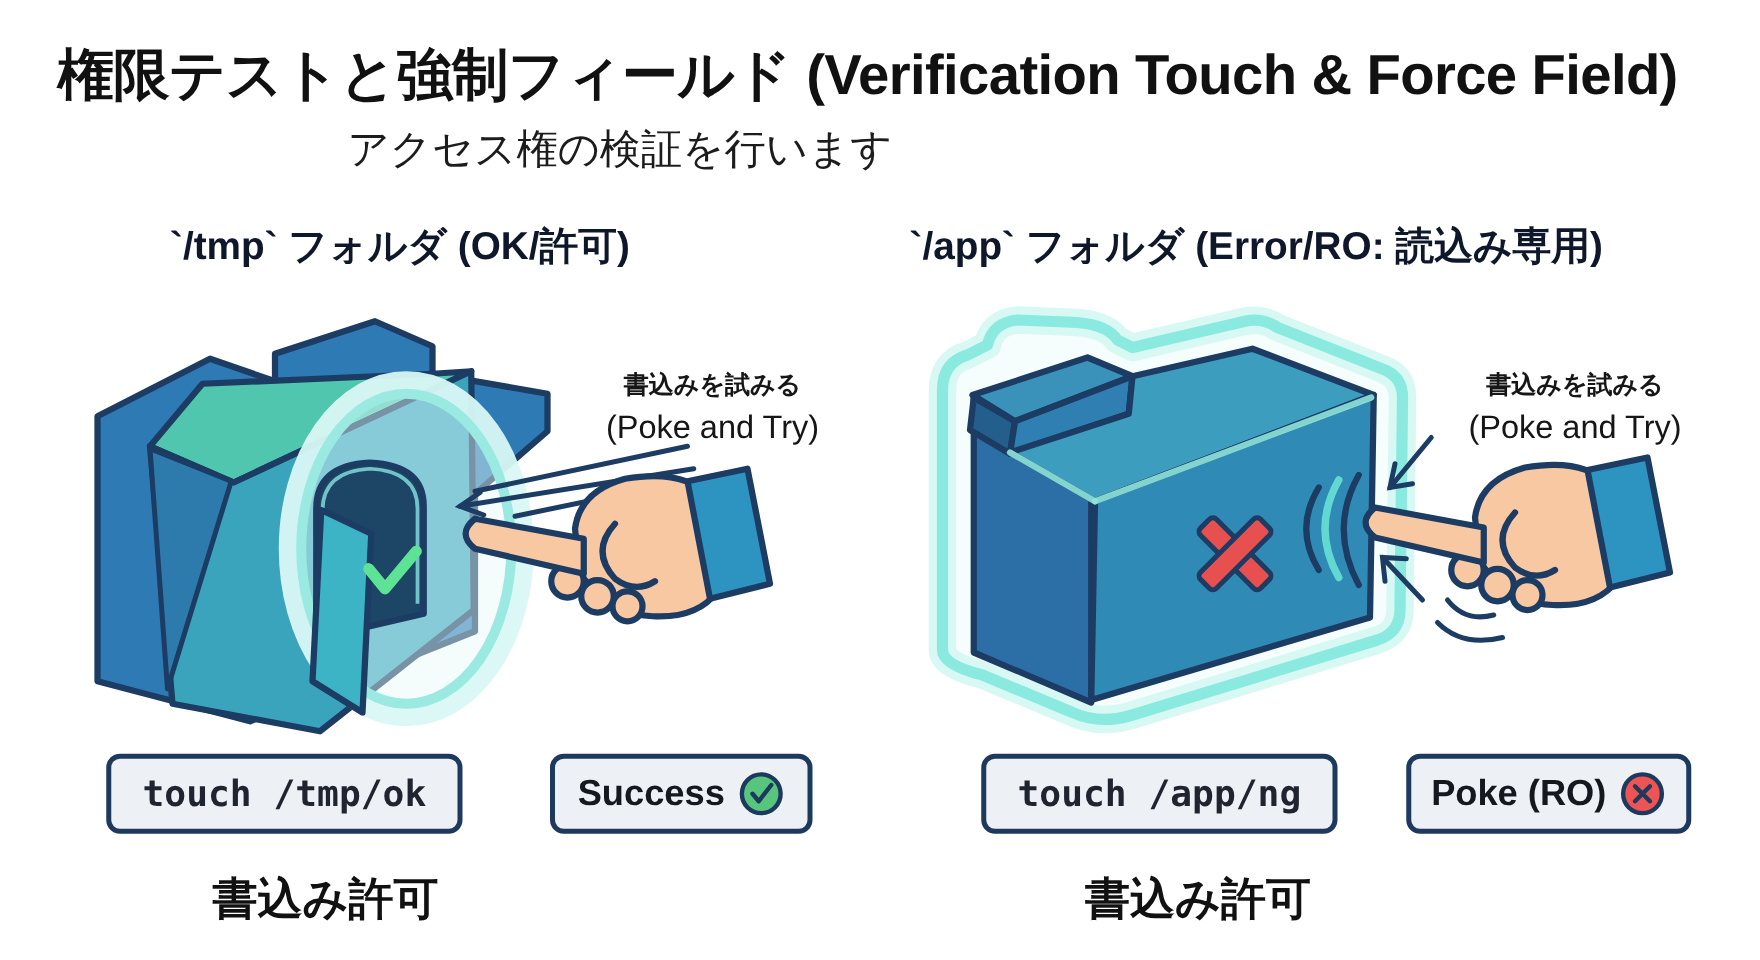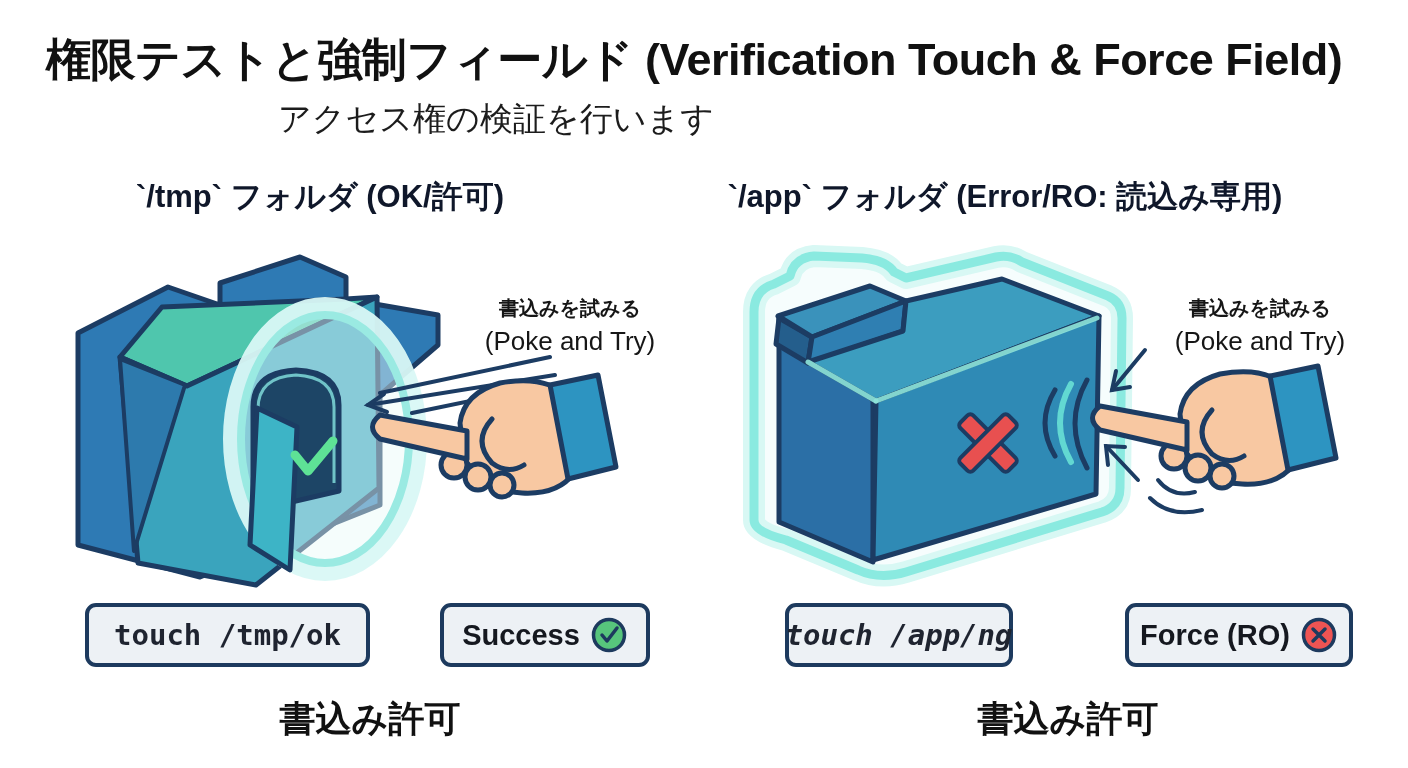--- a/index.html
+++ b/index.html
@@ -18,21 +18,21 @@
   .annotation .en{font-size:26px;font-weight:400;line-height:33px;}
   .annotation.left{left:448px;}
   .annotation.right{left:1138px;}
   .cmdbox{
     top:603px;height:64px;border:4px solid #1d3a5e;border-radius:11px;
     background:#edf1f5;display:flex;align-items:center;justify-content:center;
     box-sizing:border-box;gap:10px;
   }
   .cmdbox .cmd{font-family:"DejaVu Sans Mono","Liberation Mono",monospace;font-size:29px;font-weight:600;color:#1f2430;white-space:pre;}
   .cmdbox .res{font-size:29px;font-weight:700;color:#15181f;}
-  .caption{top:695px;width:400px;text-align:center;font-size:36px;font-weight:800;color:#111;}
+  .caption{top:695px;width:400px;text-align:left;font-size:36px;font-weight:800;color:#111;}
   .caption.left{left:170px;}
   .caption.right{left:868px;}
   svg{display:block;}
   .outline{stroke:#1c3c63;stroke-width:5;stroke-linejoin:round;stroke-linecap:round;}
   .thin{stroke:#1c3c63;stroke-width:4;stroke-linecap:round;fill:none;}
 </style>
 </head>
 <body>
 
 <div class="abs title">権限テストと強制フィールド (Verification Touch &amp; Force Field)</div>
@@ -134,26 +134,26 @@
 </div>
 
 <div class="abs cmdbox" style="left:440px;width:210px;">
   <span class="res">Success</span>
   <svg width="38" height="38" viewBox="-19 -19 38 38">
     <circle cx="0" cy="0" r="15.5" fill="#57c57c" stroke="#1d3a5e" stroke-width="3.5"></circle>
     <polyline points="-7,0 -2,6 8,-7" fill="none" stroke="#1d3a5e" stroke-width="3.5" stroke-linecap="round" stroke-linejoin="round"></polyline>
   </svg>
 </div>
 
-<div class="abs cmdbox" style="left:785px;width:228px;font-style:italic;">
+<div class="abs cmdbox" style="left:785px;width:285px;">
   <span class="cmd">touch /app/ng</span>
 </div>
 
 <div class="abs cmdbox" style="left:1125px;width:228px;">
-  <span class="res">Force (RO)</span>
+  <span class="res">Poke (RO)</span>
   <svg width="38" height="38" viewBox="-19 -19 38 38">
     <circle cx="0" cy="0" r="15.5" fill="#ee5453" stroke="#1d3a5e" stroke-width="3.5"></circle>
     <path d="M-6,-6 L6,6 M6,-6 L-6,6" fill="none" stroke="#1d3a5e" stroke-width="3.5" stroke-linecap="round"></path>
   </svg>
 </div>
 
 <div class="abs caption left">書込み許可</div>
 <div class="abs caption right">書込み許可</div>
 
 </body></html>

